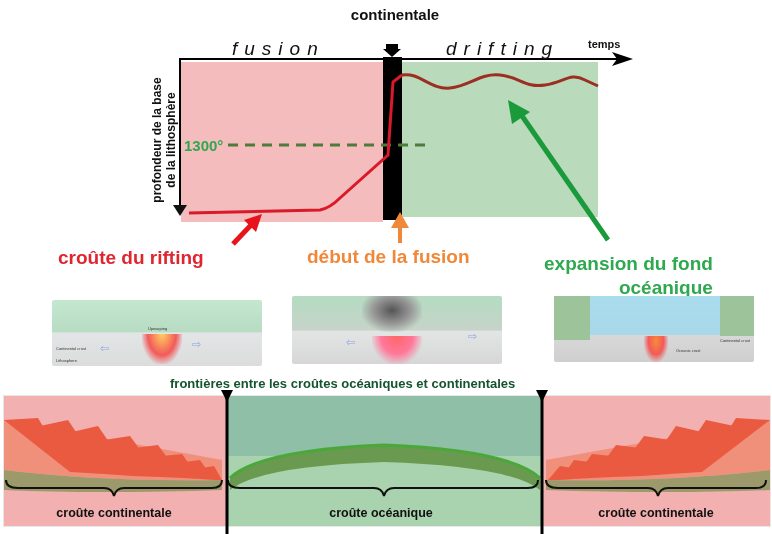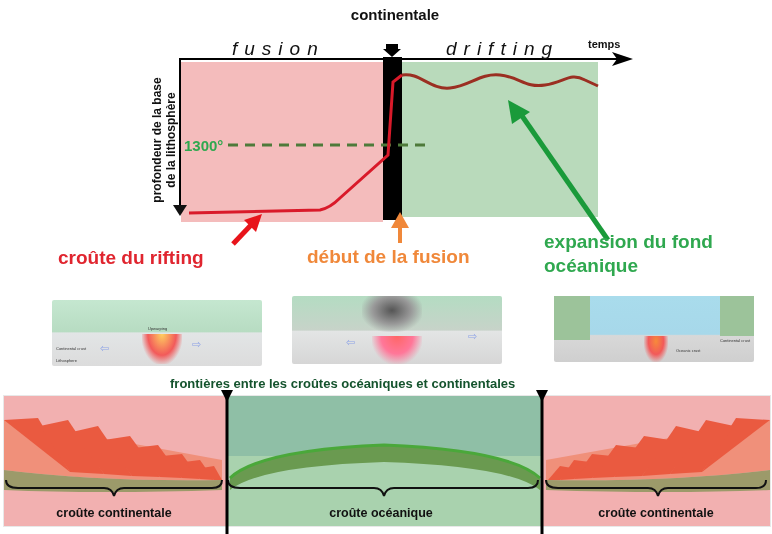--- a/index.html
+++ b/index.html
@@ -103,21 +103,21 @@
     <div>profondeur de la base</div>
     <div>de la lithosphère</div>
   </div>
 
   <div class="abs green-label" style="left:218px;top:96px;width:120px;">
   </div>
   <div class="abs green-label" style="left:184px;top:136px;">1300°</div>
 
   <div class="abs big-label" style="left:58px;top:246px;color:#e0252f;">croûte du rifting</div>
   <div class="abs big-label" style="left:307px;top:245px;color:#f0883a;">début de la fusion</div>
-  <div class="abs big-label" style="left:544px;top:230px;color:#2fa84f;">
+  <div class="abs big-label" style="left:544px;top:252px;color:#2fa84f;text-align:right;">
     <div>expansion du fond</div>
     <div>océanique</div>
   </div>
 
   <div class="thumb" style="left:52px;top:300px;width:210px;height:66px;background:linear-gradient(180deg,#c5e7d0 0%,#b7dcc2 48%,#e2e5e6 50%,#dcdcdc 100%);">
     <div class="abs" style="left:90px;top:34px;width:40px;height:30px;background:radial-gradient(ellipse at 50% 0%,#ffd060 0%,#f25a5a 50%,transparent 75%);"></div>
     <span class="abs small-cap" style="left:96px;top:26px;">Upwarping</span>
     <span class="abs small-cap" style="left:4px;top:46px;">Continental crust</span>
     <span class="abs small-cap" style="left:4px;top:58px;">Lithosphere</span>
     <span class="abs" style="left:48px;top:42px;color:#8fa4e6;font-size:11px;">⇦</span>

